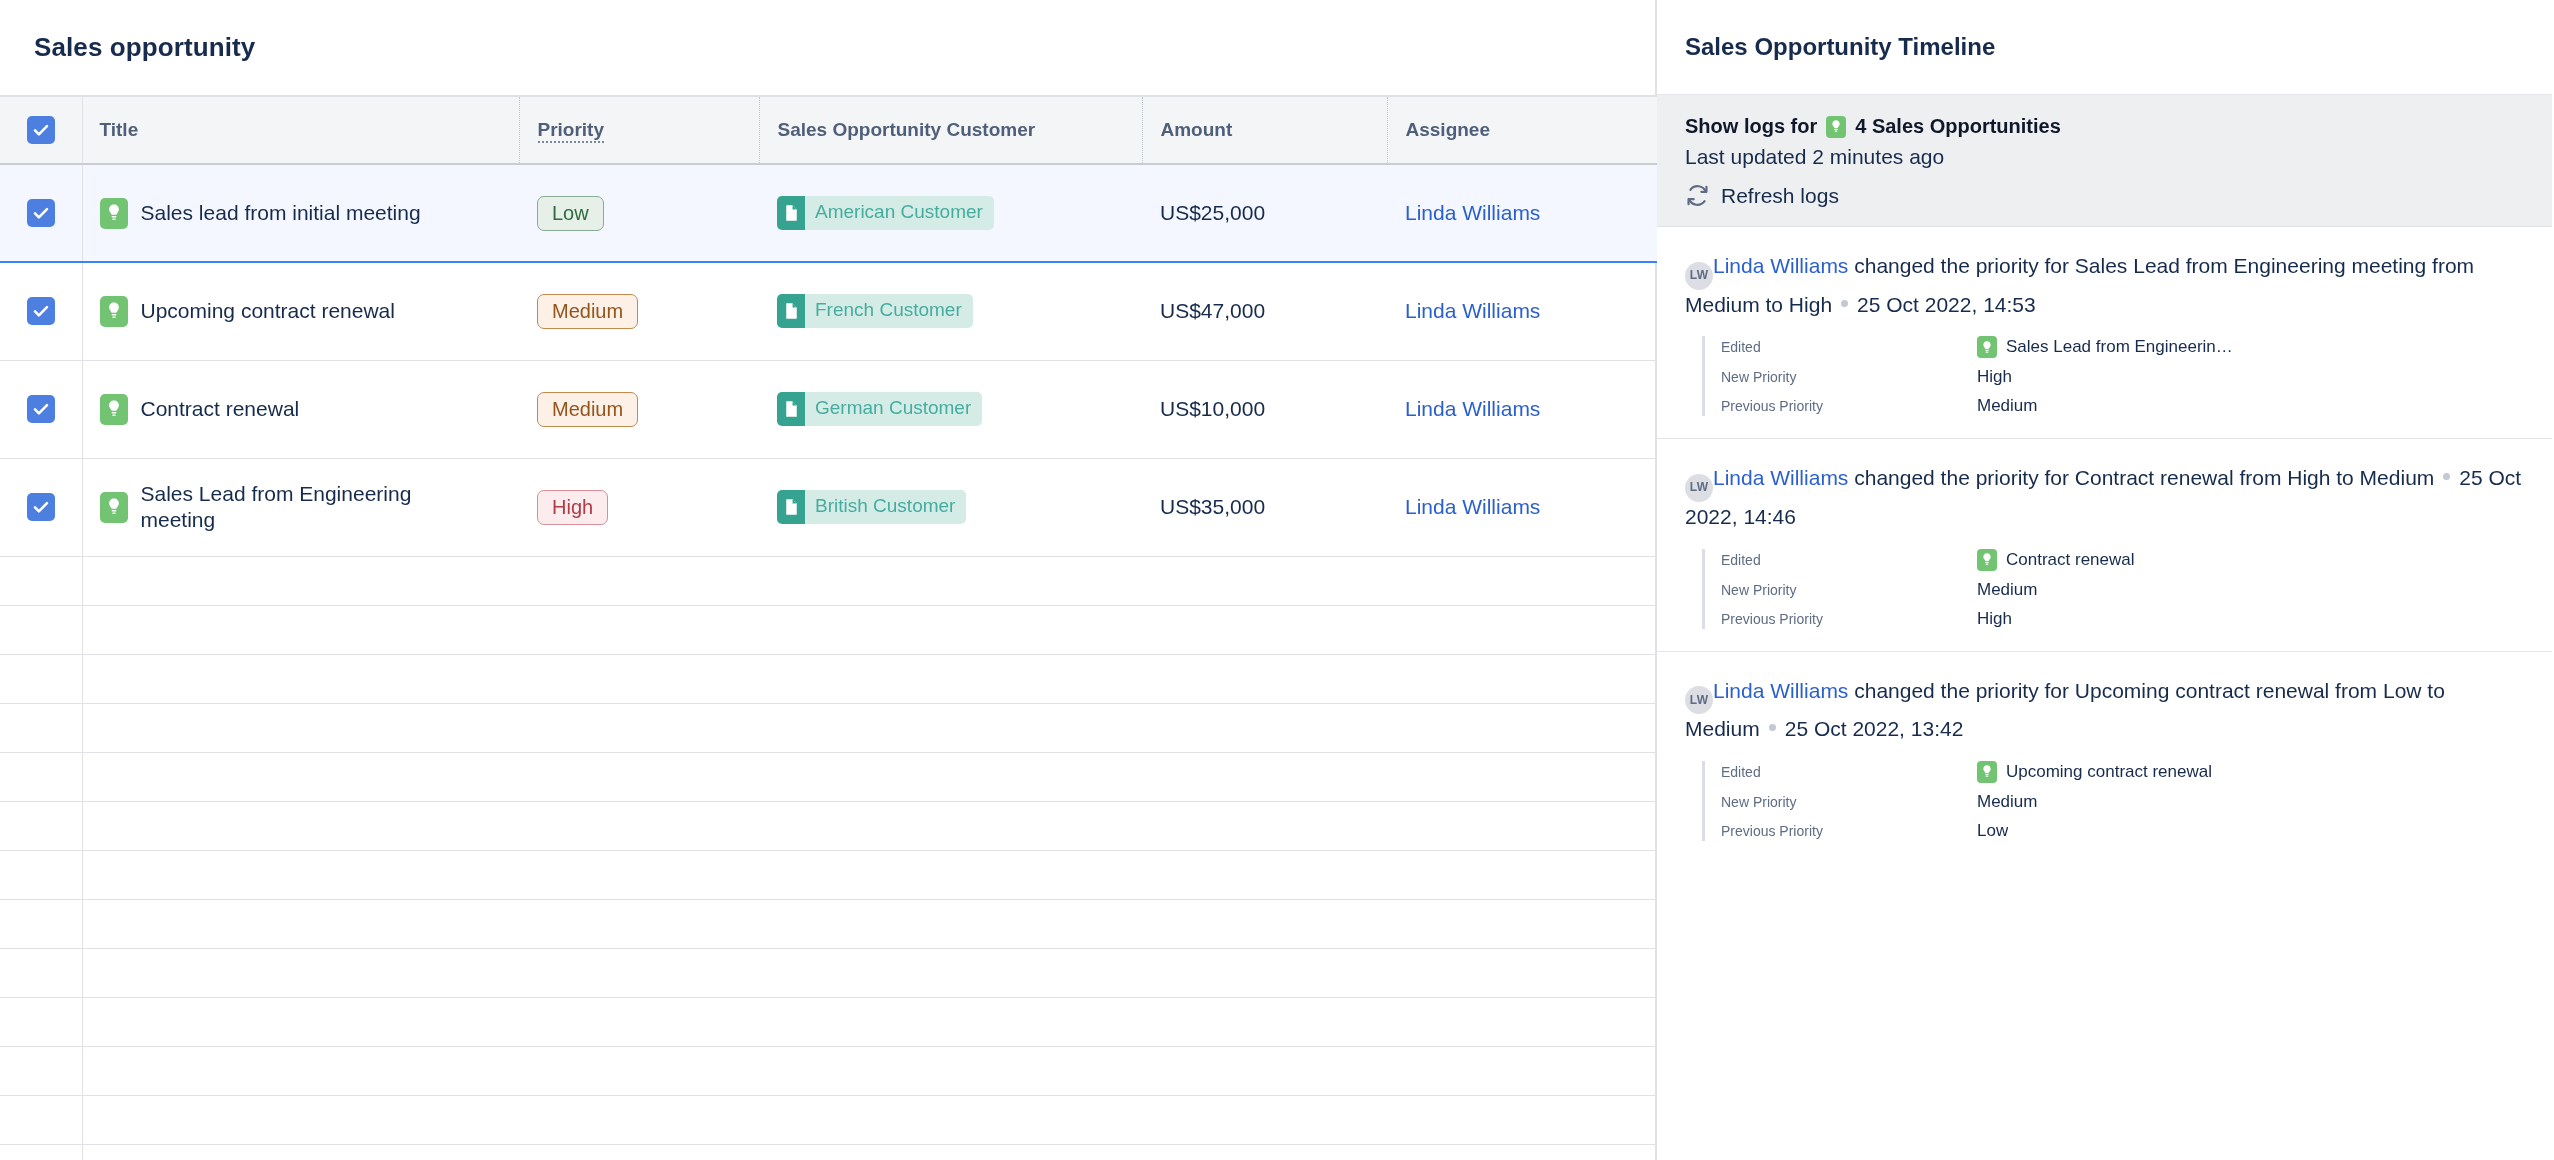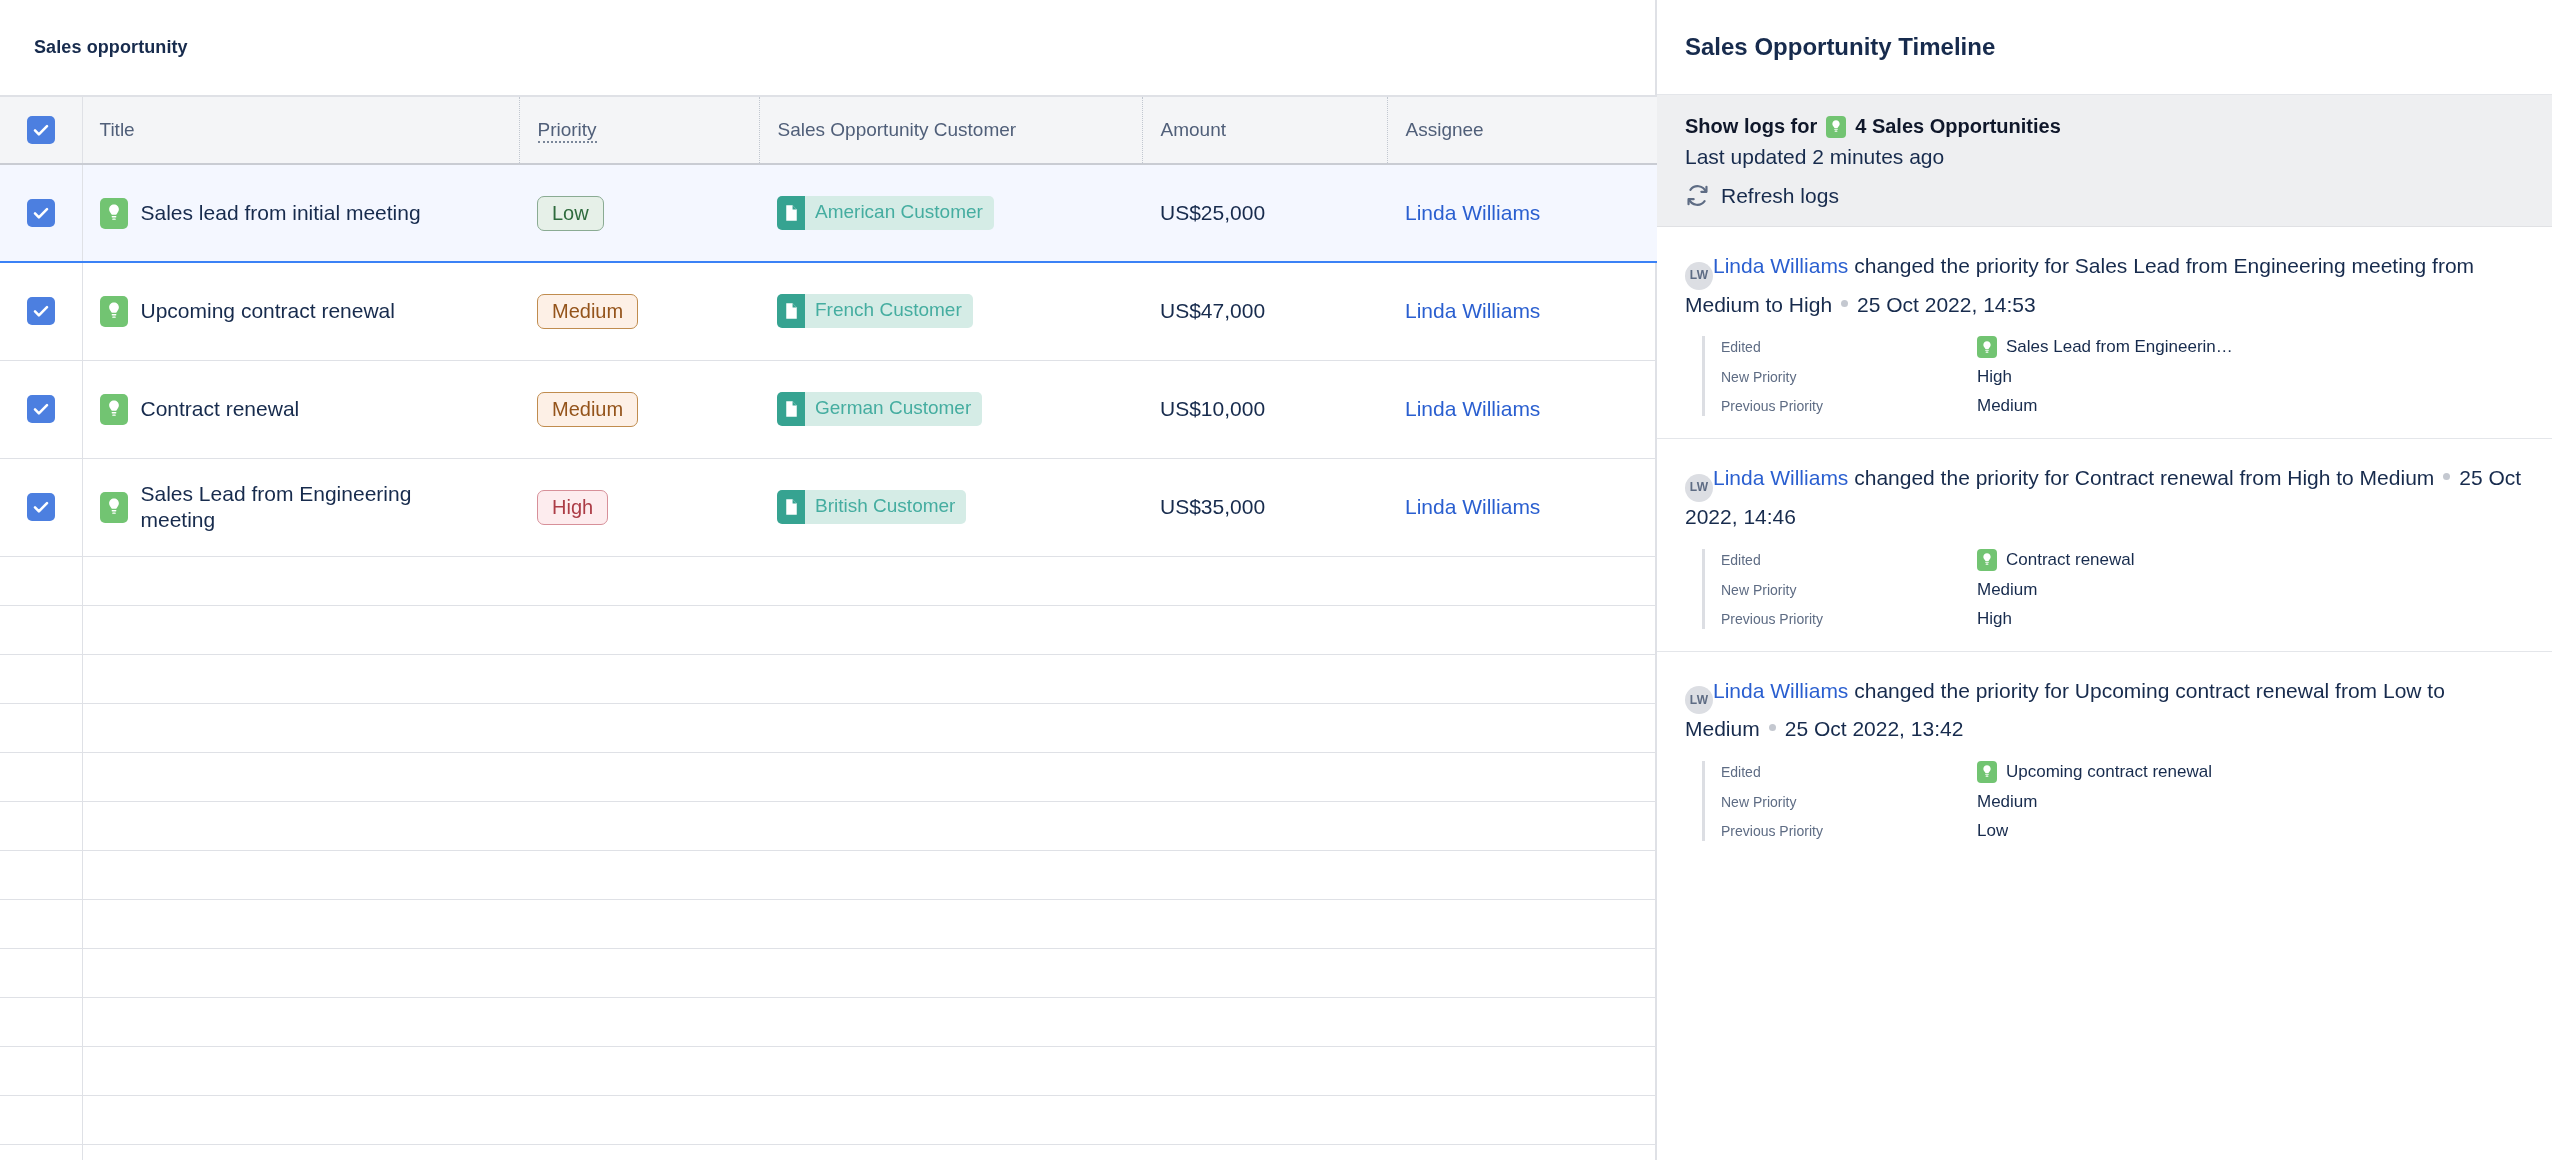--- a/index.html
+++ b/index.html
@@ -18,36 +18,36 @@
     border-right: 2px solid #dfe1e6;
     display: flex; flex-direction: column;
     background: #fff; position: relative;
   }
   .left-title-bar {
     height: 95px; flex: 0 0 95px;
     display: flex; align-items: center;
     padding-left: 34px;
     background: #fff;
   }
-  .left-title { font-size: 18px; font-weight: bold; color: #172b4d; letter-spacing: .1px; }
+  .left-title { font-size: 26px; font-weight: bold; color: #172b4d; letter-spacing: .1px; }
 
   table.grid { width: 100%; border-collapse: collapse; table-layout: fixed; }
   table.grid col.c-check { width: 82px; }
   table.grid col.c-title { width: 437px; }
   table.grid col.c-prio  { width: 240px; }
   table.grid col.c-cust  { width: 383px; }
   table.grid col.c-amt   { width: 245px; }
   table.grid col.c-asgn  { width: 270px; }
 
   thead th {
     height: 68px;
     background: #f4f5f7;
     border-top: 2px solid #dfe1e6;
     border-bottom: 2px solid #c9ccd3;
-    font-size: 19px; font-weight: normal; color: #505f79;
+    font-size: 19px; font-weight: bold; color: #505f79;
     text-align: left; vertical-align: middle;
     padding: 0 0 0 18px;
     border-right: 1px dotted #c1c7d0;
   }
   thead th.th-check { border-right: 1px solid #dfe1e6; padding-left: 0; text-align: center; }
   thead th.th-title { border-right: 1px dotted #c1c7d0; padding-left: 17px; }
   thead th.th-asgn  { border-right: none; }
   .th-underline { border-bottom: 2px dotted #7a8699; padding-bottom: 1px; }
 
   tbody tr.data-row { height: 98px; border-bottom: 1px solid #dfe1e6; }

